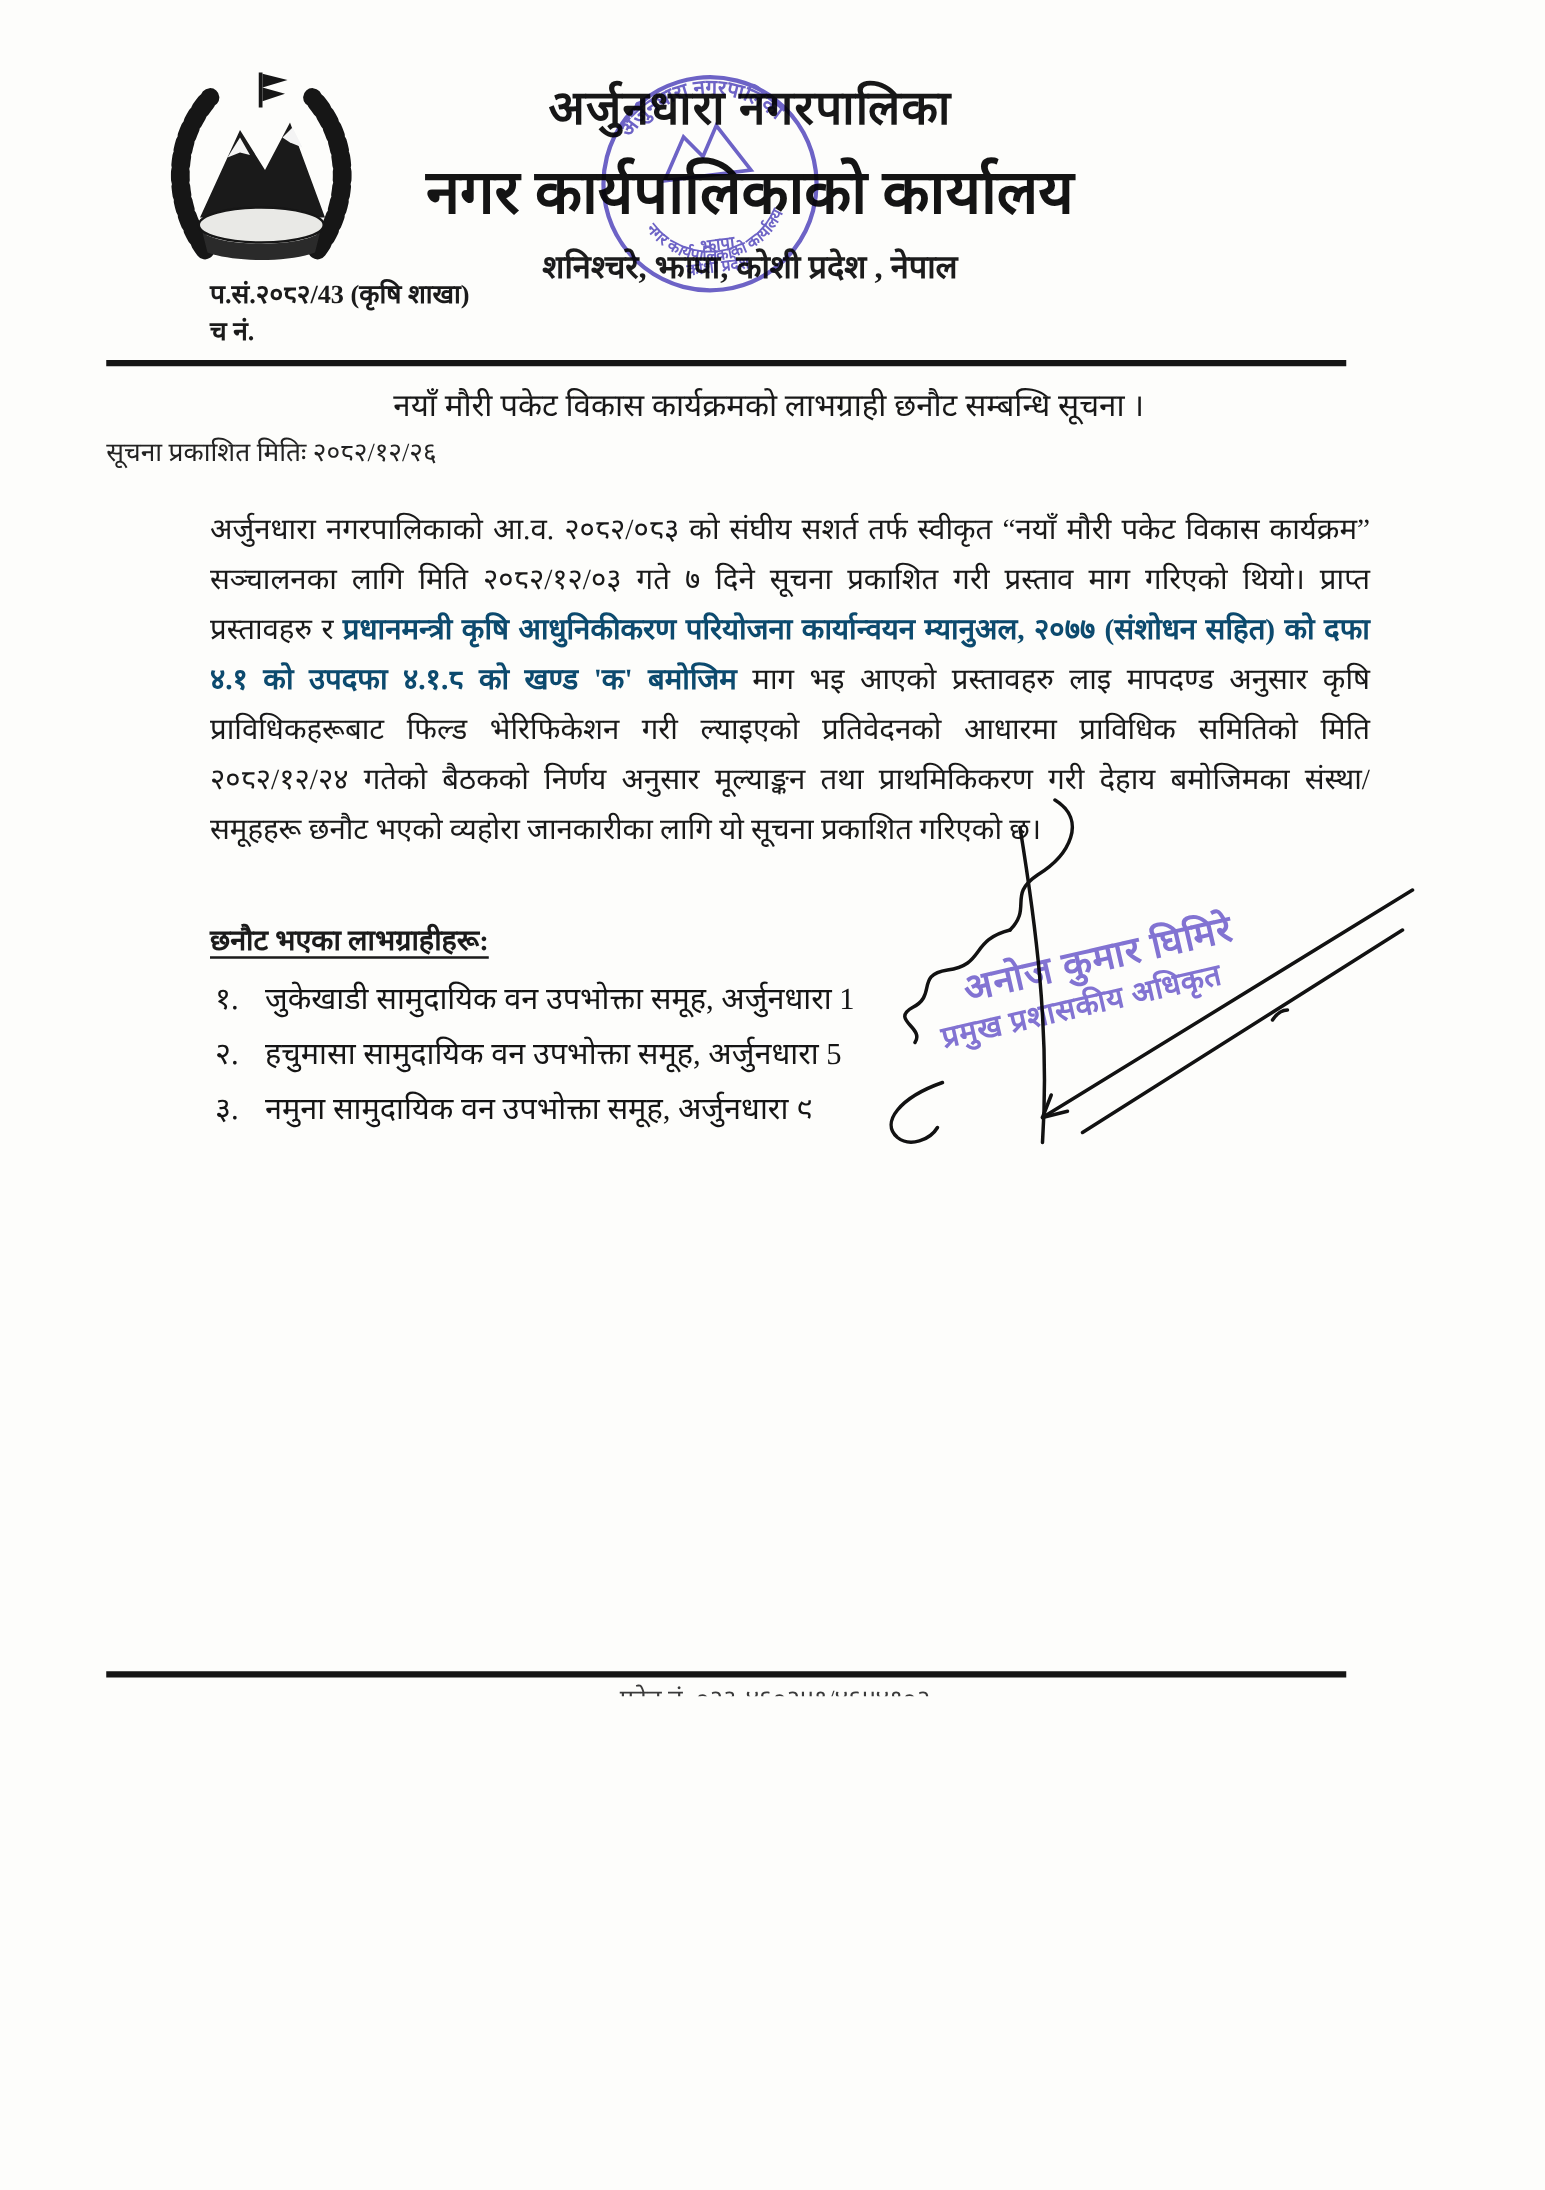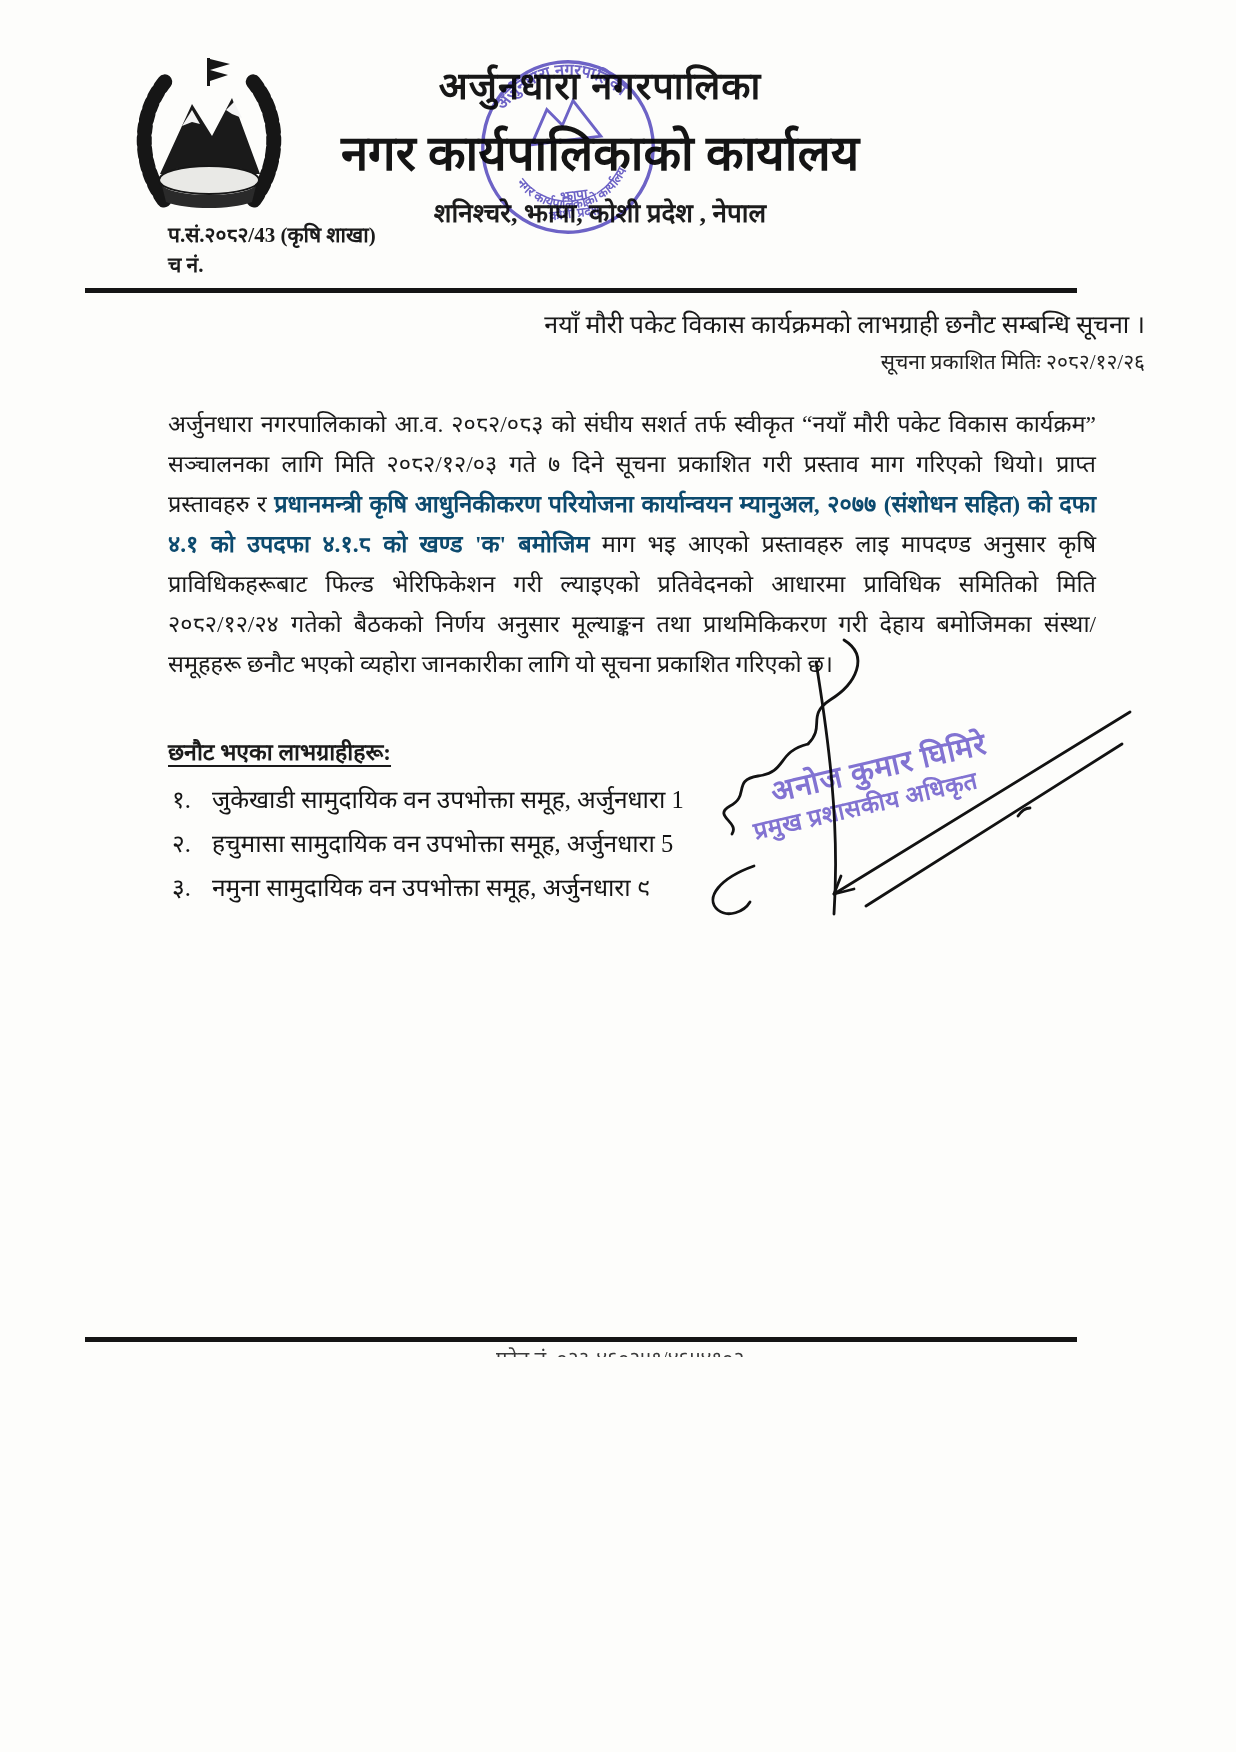--- a/index.html
+++ b/index.html
@@ -20,22 +20,22 @@
   .round-stamp{
     position:absolute;left:476px;top:55px;width:184px;height:184px;
     color:#5a4ec2;opacity:.88;mix-blend-mode:multiply;
     transform:rotate(-7deg);
   }
   .ref-block{position:absolute;left:168px;top:220px;font-weight:bold;font-size:21px;line-height:30px;}
   .rule{position:absolute;left:85px;width:992px;height:5px;background:#151515;}
   .rule-top{top:288px;}
   .rule-bottom{top:1337px;}
   
-  .subject{position:absolute;left:85px;top:306px;width:1060px;text-align:right;font-size:25px;color:#181818;}
-  .pub-date{position:absolute;left:85px;top:347px;width:1060px;text-align:right;font-size:21px;color:#222;}
+  .subject{position:absolute;left:85px;top:306px;width:1060px;text-align:center;font-size:25px;color:#181818;}
+  .pub-date{position:absolute;left:85px;top:347px;width:1060px;text-align:left;font-size:21px;color:#222;}
   .body-para{
     position:absolute;left:168px;top:404px;width:928px;
     font-size:23.5px;line-height:40px;text-align:justify;color:#191919;
   }
   .body-para b{font-weight:bold;color:#0c4a6e;}
   .beneficiary-heading{
     position:absolute;left:168px;top:735px;
     font-size:23px;font-weight:bold;text-decoration:underline;text-underline-offset:5px;text-align:right;
   }
   .beneficiary-list{position:absolute;left:172px;top:778px;width:640px;}

